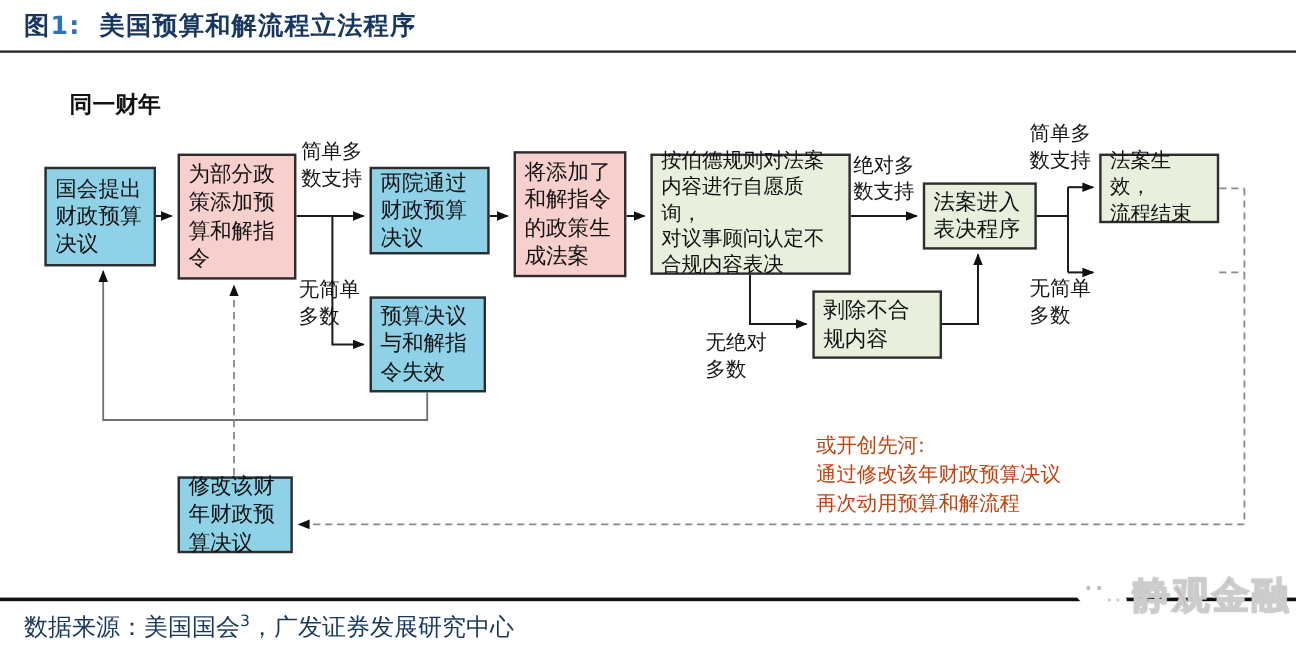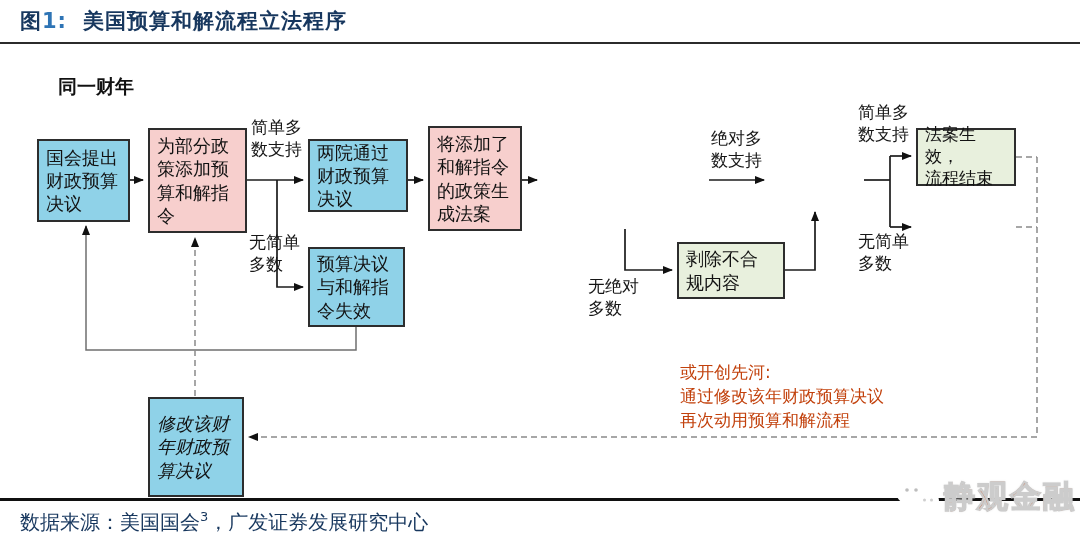--- a/index.html
+++ b/index.html
@@ -82,25 +82,31 @@
   <div class="node blue" style="left:308px;top:139px;width:100px;height:73px;">两院通过
 财政预算
 决议</div>
   <div class="node blue" style="left:308px;top:247px;width:97px;height:80px;">预算决议
 与和解指
 令失效</div>
   <div class="node pink" style="left:428px;top:126px;width:94px;height:105px;">将添加了
 和解指令
 的政策生
 成法案</div>
+  <div class="node green" style="left:542px;top:128px;width:167px;height:101px;font-size:17px;">按伯德规则对法案
+内容进行自愿质询，
+对议事顾问认定不
+合规内容表决</div>
   <div class="node green" style="left:677px;top:242px;width:108px;height:57px;">剥除不合
 规内容</div>
+  <div class="node green" style="left:769px;top:152px;width:95px;height:56px;">法案进入
+表决程序</div>
   <div class="node green" style="left:916px;top:128px;width:100px;height:58px;font-size:17px;">法案生效，
 流程结束</div>
-  <div class="node blue" style="left:148px;top:397px;width:96px;height:100px;font-style:italic;">修改该财
+  <div class="node blue" style="left:148px;top:397px;width:96px;height:64px;">修改该财
 年财政预
 算决议</div>
 
   <div class="elabel" style="left:251px;top:116px;">简单多
 数支持</div>
   <div class="elabel" style="left:249px;top:231px;">无简单
 多数</div>
   <div class="elabel" style="left:711px;top:127px;">绝对多
 数支持</div>
   <div class="elabel" style="left:588px;top:275px;">无绝对

